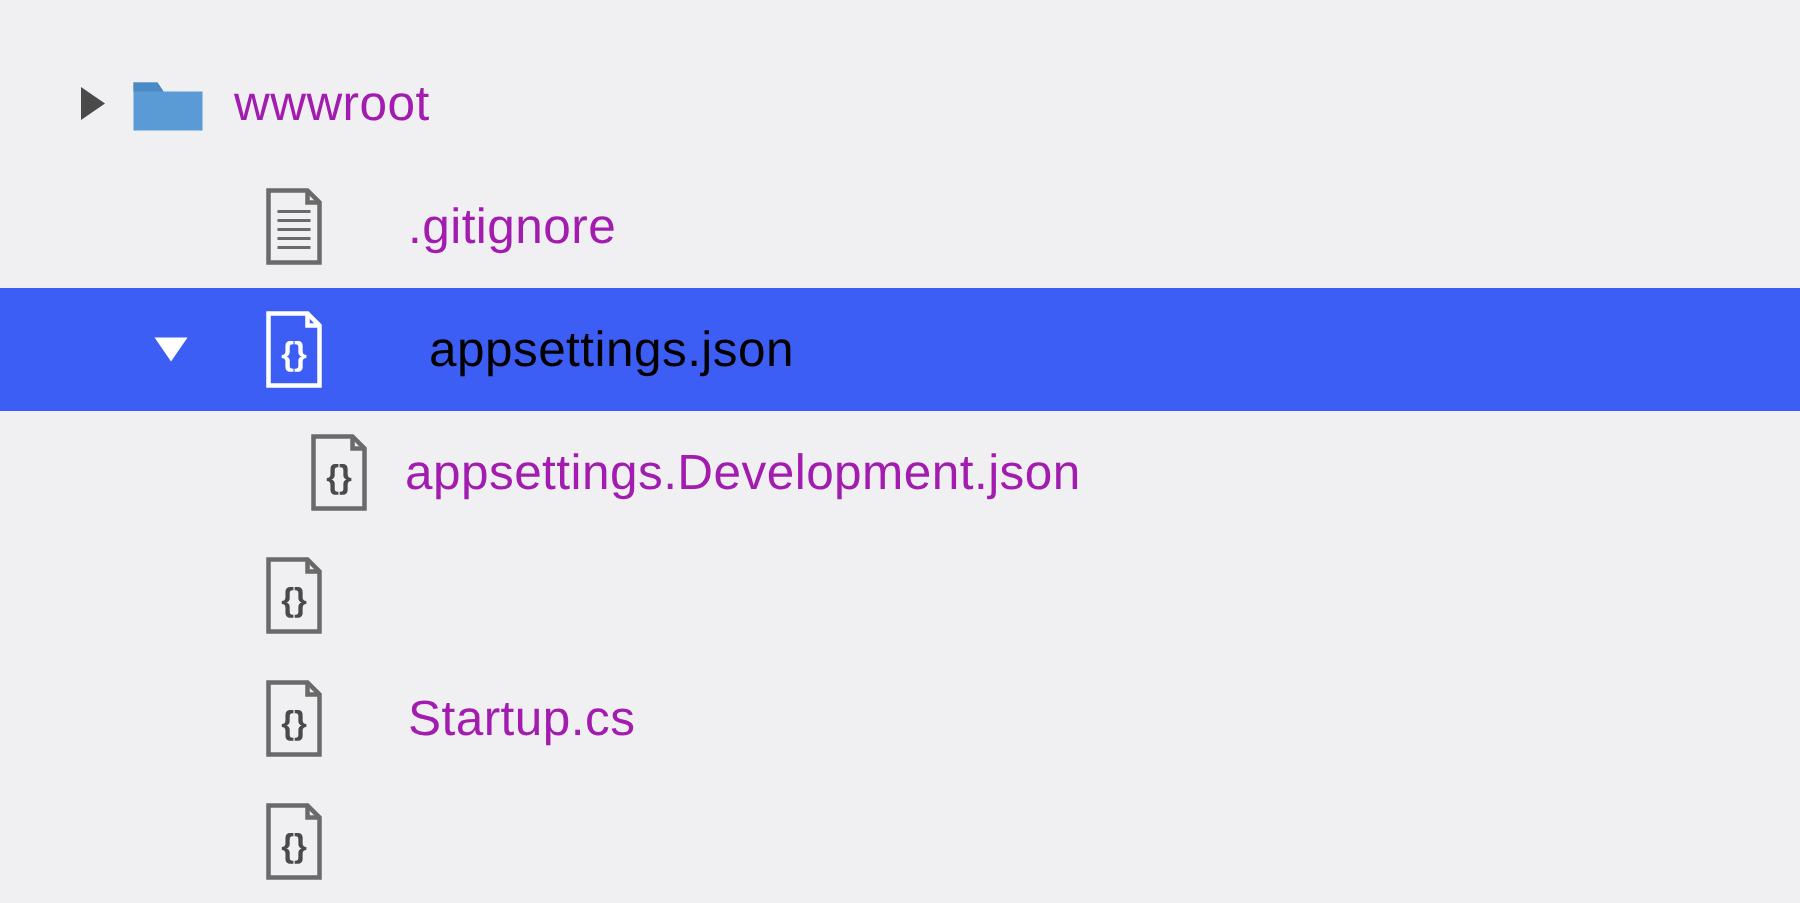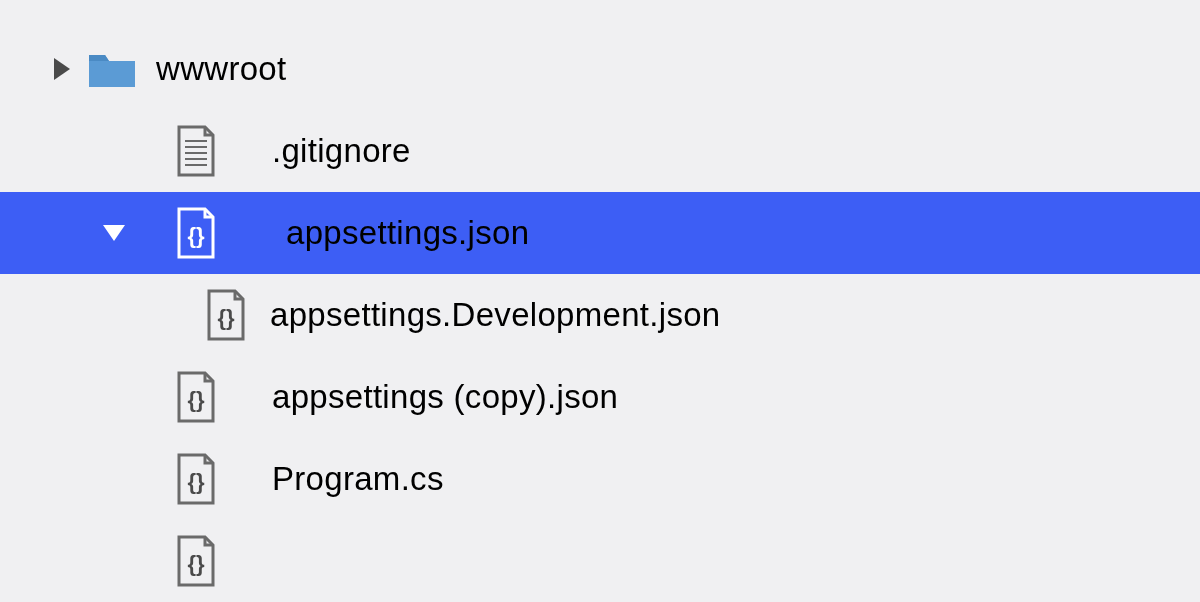--- a/index.html
+++ b/index.html
@@ -69,21 +69,21 @@
       width: 56px;
       height: 100%;
       display: flex;
       align-items: center;
       justify-content: center;
       flex-shrink: 0;
       margin-left: 6px;
     }
     .label {
       margin-left: 16px;
-      color: #000000;
+      color: #a21caf;
       letter-spacing: 0.3px;
     }
     .selected .label {
       color: #000000;
       margin-left: 30px;
     }
     .folder-icon-svg {
       width: 50px;
       height: 40px;
     }
@@ -176,33 +176,32 @@
 
   <div class="tree-row indent-1">
     <div class="expand-wrap"></div>
     <div class="icon-wrap">
       <svg class="code-icon-svg" viewBox="0 0 42 52">
         <path d="M4 2 L30 2 L38 10 L38 50 L4 50 Z" fill="none" stroke="#6a6a6a" stroke-width="3"></path>
         <path d="M30 2 L30 10 L38 10" fill="none" stroke="#6a6a6a" stroke-width="3"></path>
         <text x="21" y="36" font-size="22" text-anchor="middle" fill="#4a4a4a" font-weight="bold">{}</text>
       </svg>
     </div>
-    <span class="label">appsettings (copy).json</span>
-  </div>
-
-  <div class="tree-row indent-1">
-    <div class="expand-wrap"></div>
-    <div class="icon-wrap">
-      <svg class="code-icon-svg" viewBox="0 0 42 52">
-        <path d="M4 2 L30 2 L38 10 L38 50 L4 50 Z" fill="none" stroke="#6a6a6a" stroke-width="3"></path>
-        <path d="M30 2 L30 10 L38 10" fill="none" stroke="#6a6a6a" stroke-width="3"></path>
-        <text x="21" y="36" font-size="22" text-anchor="middle" fill="#4a4a4a" font-weight="bold">{}</text>
-      </svg>
-    </div>
-    <span class="label">Program.cs</span>
+  </div>
+
+  <div class="tree-row indent-1">
+    <div class="expand-wrap"></div>
+    <div class="icon-wrap">
+      <svg class="code-icon-svg" viewBox="0 0 42 52">
+        <path d="M4 2 L30 2 L38 10 L38 50 L4 50 Z" fill="none" stroke="#6a6a6a" stroke-width="3"></path>
+        <path d="M30 2 L30 10 L38 10" fill="none" stroke="#6a6a6a" stroke-width="3"></path>
+        <text x="21" y="36" font-size="22" text-anchor="middle" fill="#4a4a4a" font-weight="bold">{}</text>
+      </svg>
+    </div>
+    <span class="label">Startup.cs</span>
   </div>
 
   <div class="tree-row indent-1">
     <div class="expand-wrap"></div>
     <div class="icon-wrap">
       <svg class="code-icon-svg" viewBox="0 0 42 52">
         <path d="M4 2 L30 2 L38 10 L38 50 L4 50 Z" fill="none" stroke="#6a6a6a" stroke-width="3"></path>
         <path d="M30 2 L30 10 L38 10" fill="none" stroke="#6a6a6a" stroke-width="3"></path>
         <text x="21" y="36" font-size="22" text-anchor="middle" fill="#4a4a4a" font-weight="bold">{}</text>
       </svg>

